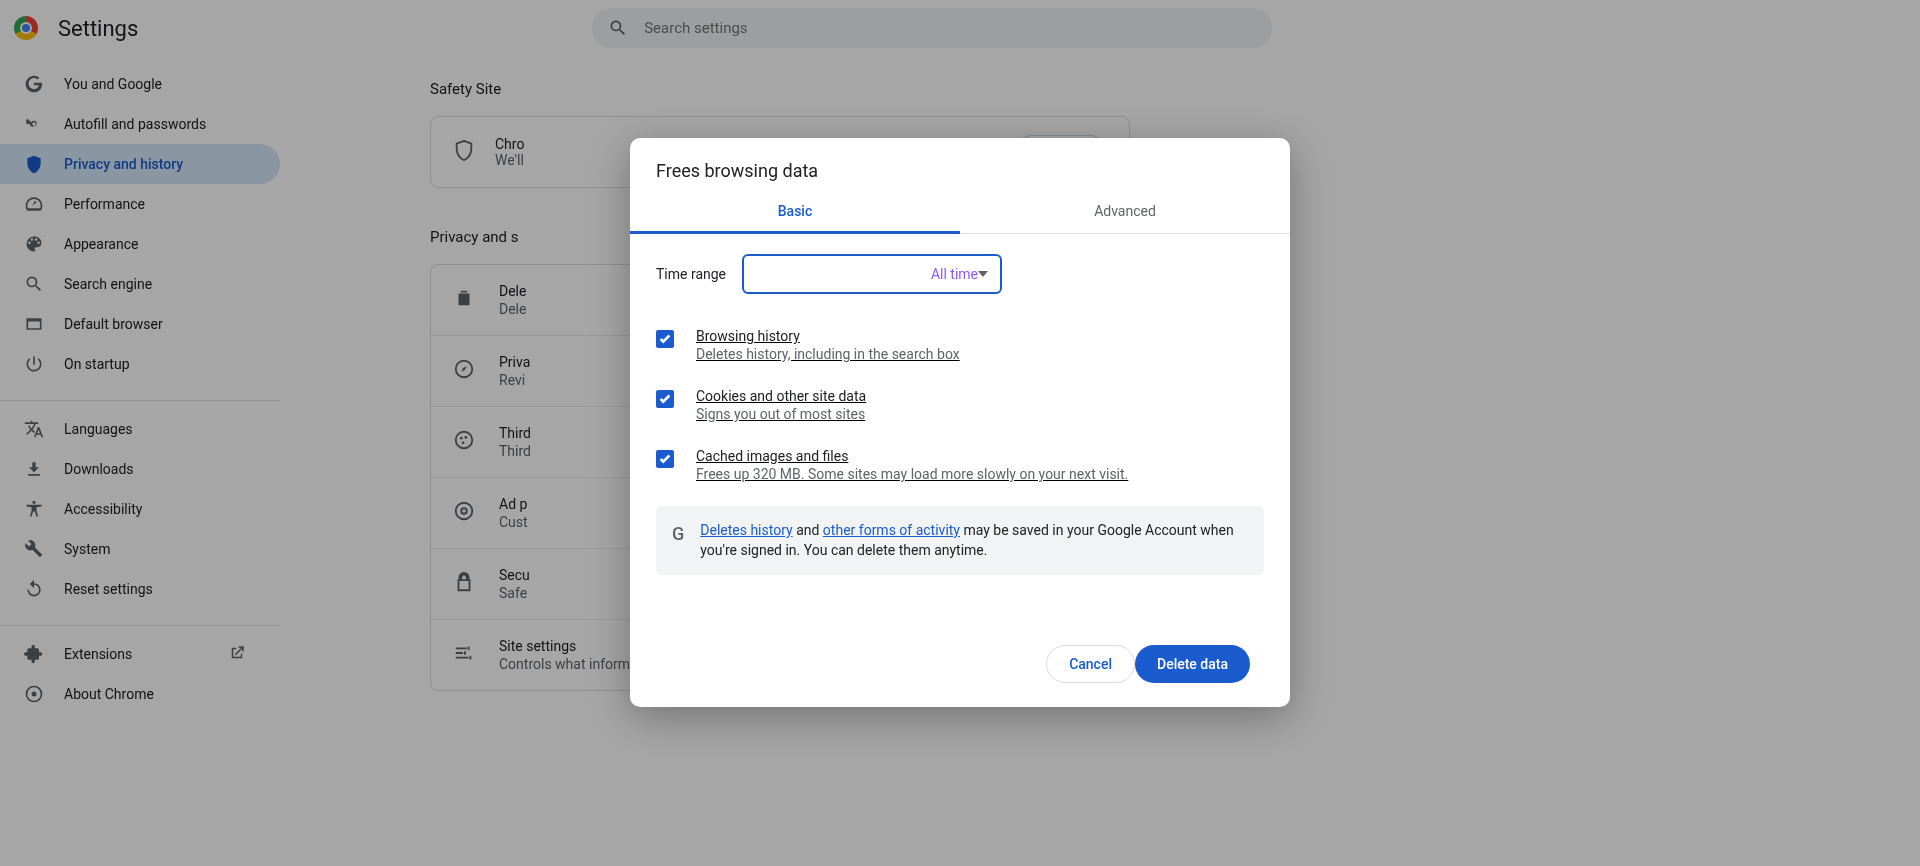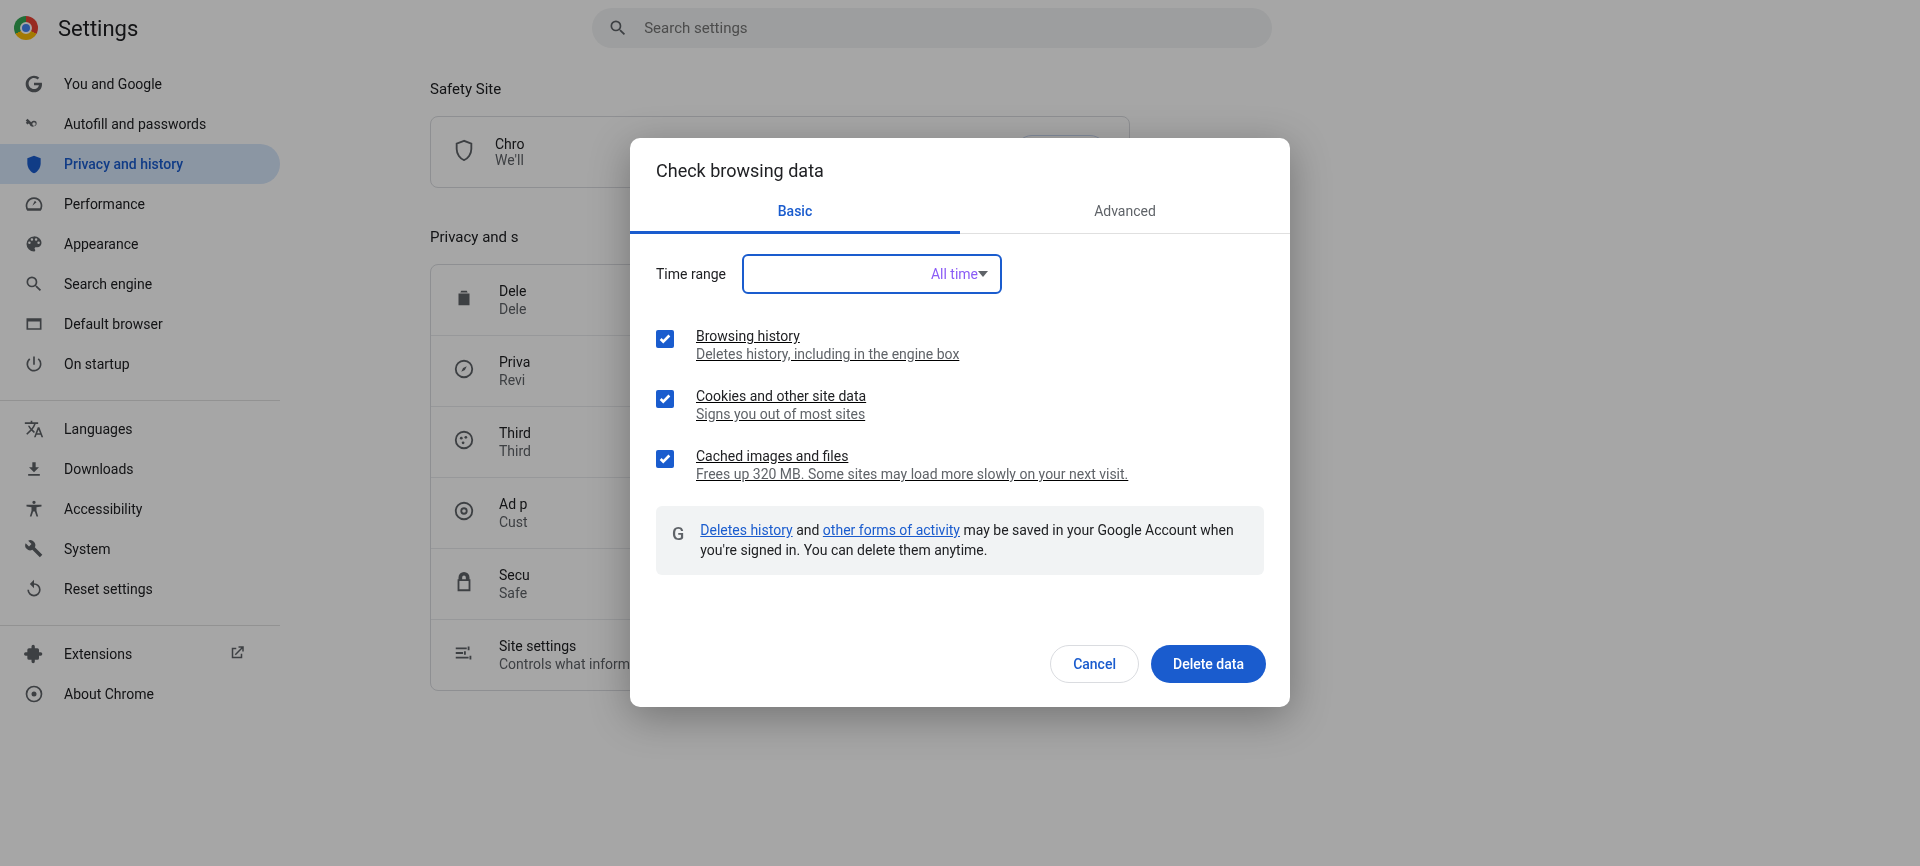--- a/index.html
+++ b/index.html
@@ -67,21 +67,21 @@
   .chk-row { display:flex; gap:22px; padding:8px 0 18px 0; align-items:flex-start;text-decoration:underline; }
   .chk { width:18px; height:18px; border-radius:2px; background:#1a5cce; display:flex; align-items:center; justify-content:center; flex-shrink:0; margin-top:2px; cursor:pointer; }
   .chk svg { width:14px; height:14px; stroke:#fff; stroke-width:3; fill:none; }
   .chk-txt .ct1 { font-size:14px; color:#202124; }
   .chk-txt .ct2 { font-size:14px; color:#5f6368; margin-top:2px; }
 
   .info-box { background:#f1f3f4; border-radius:6px; padding:14px 16px; display:flex; gap:16px; margin-top:6px; font-size:14px; color:#202124; align-items:flex-start; line-height:1.45; }
   .info-box .g { font-size:18px; color:#5f6368; font-weight:500; margin-top:1px; }
   .info-box a { color:#1a5cce; text-decoration:underline; cursor:pointer; }
 
-  .dialog-actions { display:flex; justify-content:flex-end; gap:12px; padding:20px 24px 24px 24px; margin-top:50px; }
+  .dialog-actions { display:flex; justify-content:flex-end; padding:20px 40px 24px 24px; margin-top:50px; }
   .btn { border-radius:22px; padding:10px 22px; font-size:14px; font-weight:500; cursor:pointer; border:none; }
   .btn-cancel { background:#fff; border:1px solid #dadce0; color:#1a5cce; }
   .btn-primary { background:#1a5cce; color:#fff; }
 </style>
 </head>
 <body>
 
 <div class="header">
   <div class="chrome-logo"></div>
   <div class="title">Settings</div>
@@ -325,21 +325,21 @@
                 <path d="M2 0l6 5-6 5z"></path>
               </svg></span>
         </div>
       </div>
     </div>
   </div>
 </div>
 
 <div class="scrim"></div>
 <div class="dialog">
-  <div class="dialog-title">Check browsing data</div>
+  <div class="dialog-title">Frees browsing data</div>
   <div class="tabs">
     <div class="tab active">Basic</div>
     <div class="tab">Advanced</div>
   </div>
   <div class="dialog-body">
     <div class="tr-row">
       <span class="tr-label">Time range</span>
       <div class="select">
         <span>All time</span>
         <svg viewBox="0 0 10 6">
@@ -349,21 +349,21 @@
     </div>
 
     <div class="chk-row">
       <div class="chk">
           <svg viewBox="0 0 16 16">
             <path d="M3 8l3 3 7-7"></path>
           </svg>
         </div>
       <div class="chk-txt">
         <div class="ct1">Browsing history</div>
-        <div class="ct2">Deletes history, including in the engine box</div>
+        <div class="ct2">Deletes history, including in the search box</div>
       </div>
     </div>
     <div class="chk-row">
       <div class="chk">
           <svg viewBox="0 0 16 16">
             <path d="M3 8l3 3 7-7"></path>
           </svg>
         </div>
       <div class="chk-txt">
         <div class="ct1">Cookies and other site data</div>

